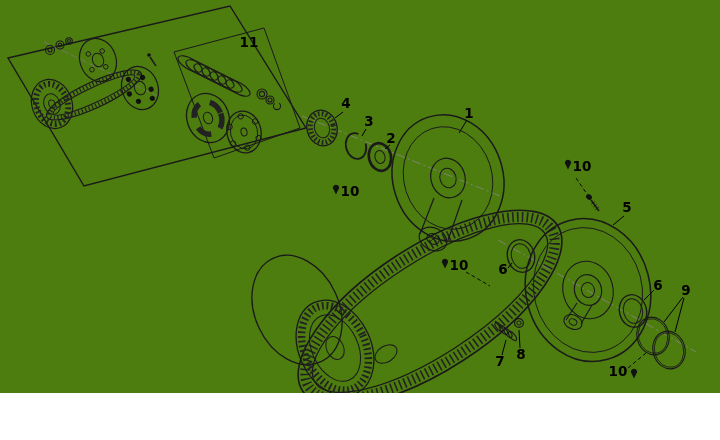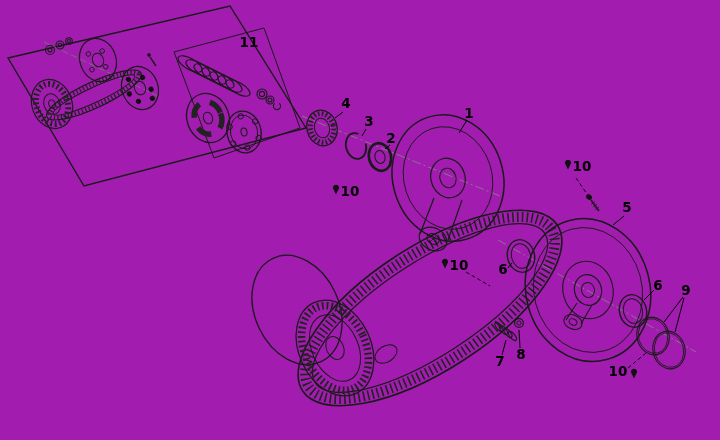--- a/index.html
+++ b/index.html
@@ -1,16 +1,16 @@
 <!DOCTYPE html>
 <html><head>
 <meta charset="utf-8">
 <style>
   html,body{margin:0;padding:0;background:#ffffff;}
-  #stage{width:720px;height:440px;position:relative;background:#a21caf;overflow:hidden;}
+  #stage{width:720px;height:393px;position:relative;background:#4d7c0f;overflow:hidden;}
   svg{display:block;}
   .callout{
     font-family:"DejaVu Sans", sans-serif;
     font-size:13.5px;
     font-weight:bold;
     fill:#000;
     text-anchor:middle;
   }
 </style>
 </head>

